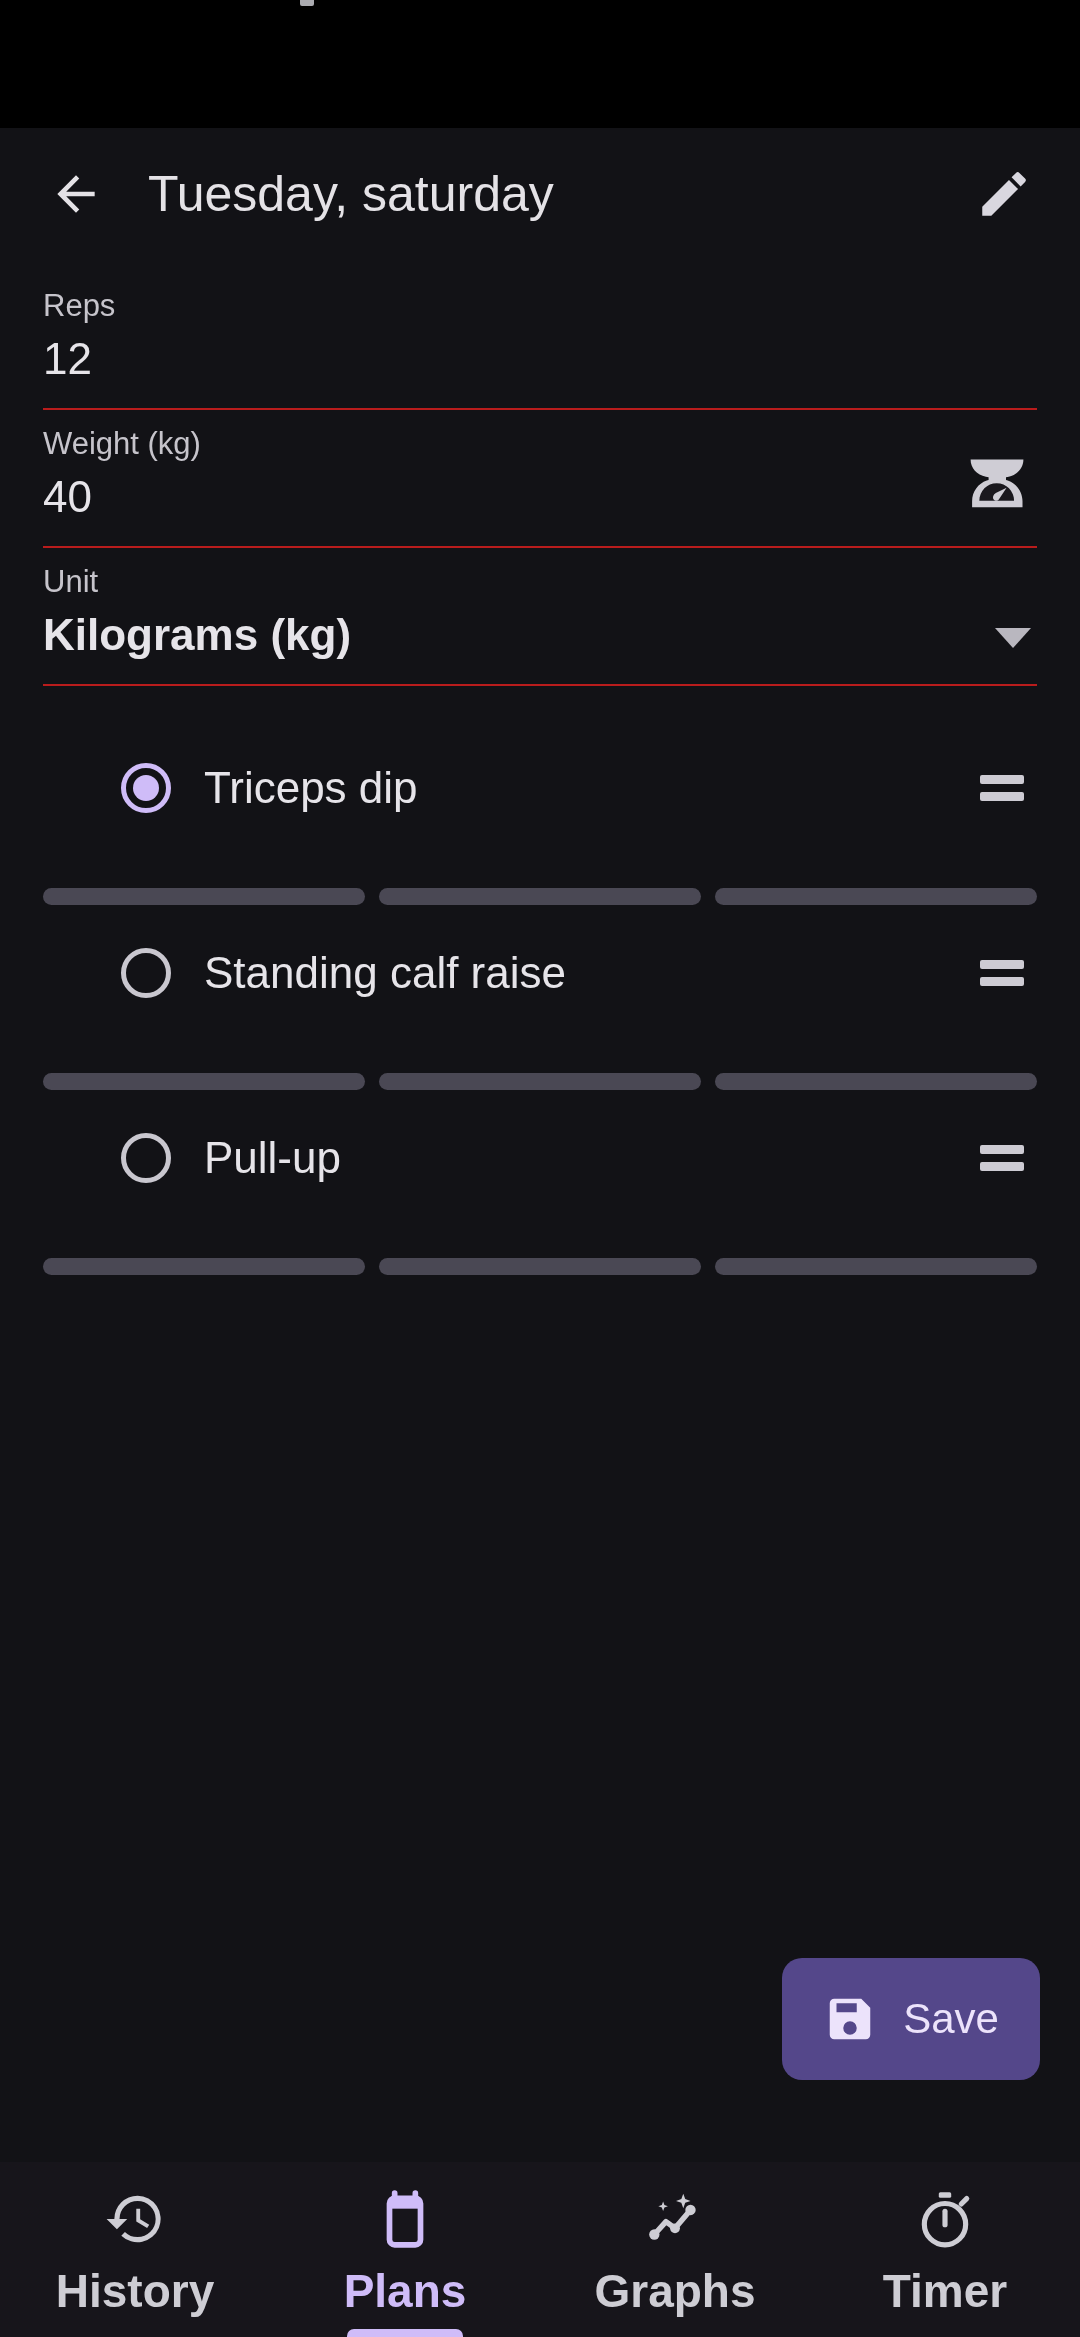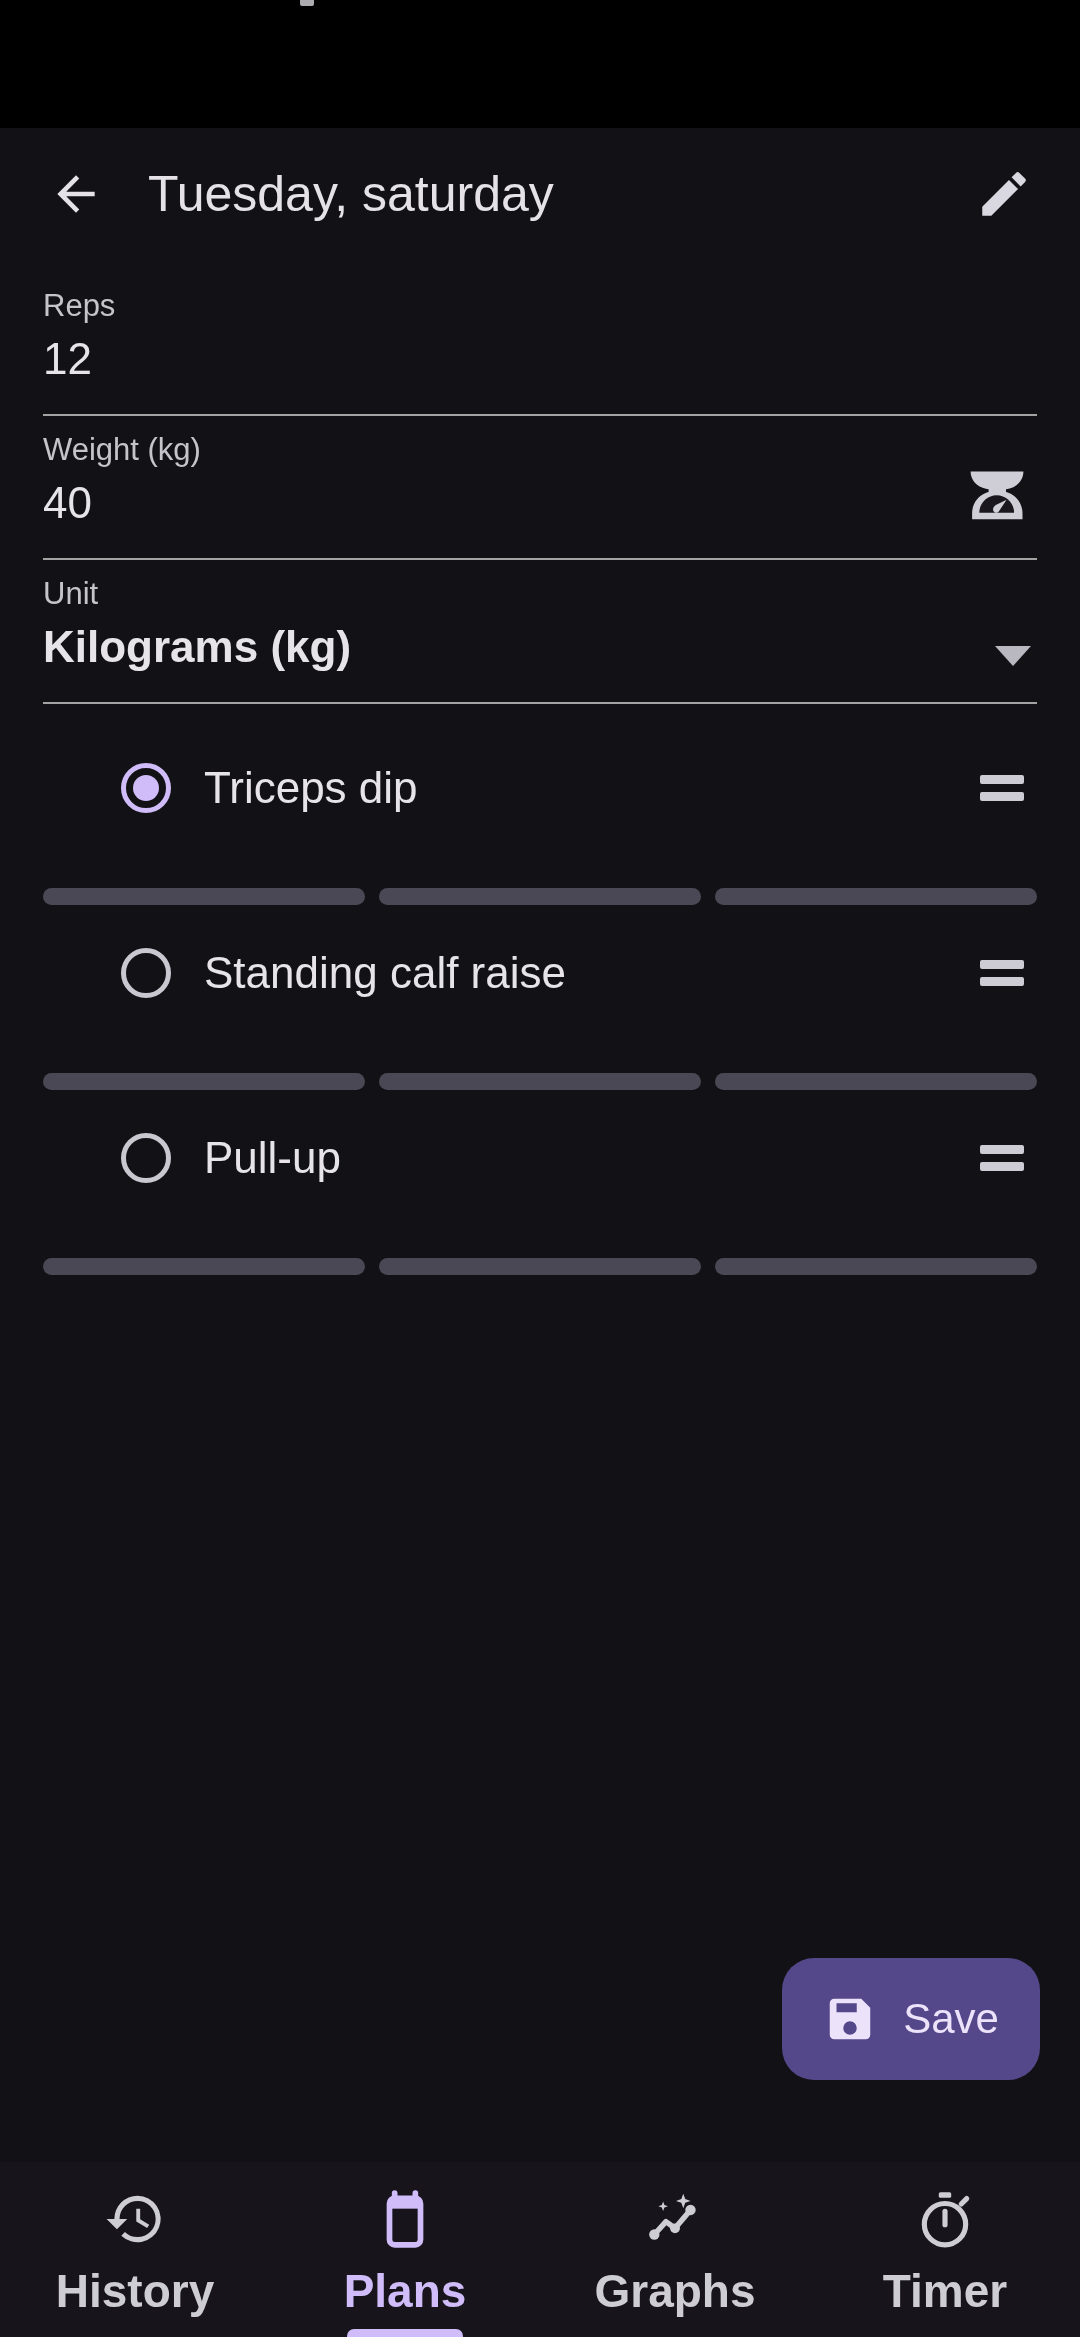--- a/index.html
+++ b/index.html
@@ -56,22 +56,22 @@
     display:flex; align-items:center; justify-content:center;
     border-radius:54px;
     cursor:pointer;
   }
 
   
   .fields { position:absolute; top:272px; left:0; width:1080px; }
   .field {
     position:relative;
     margin:0 43px;
-    border-bottom:2px solid #a3a3a3;
-    padding-bottom:10px;
+    border-bottom:2px solid #b91c1c;
+    padding-bottom:4px;
   }
   .field-label {
     font-size:31px;
     color:#c6c4cb;
     padding-top:12px;
     line-height:44px;
   }
   .field-value {
     font-size:44px;
     color:#e6e4e9;
@@ -148,21 +148,21 @@
     border-radius:9px;
     background:#4a4854;
   }
 
   
   .save-fab {
     position:absolute;
     left:782px; top:1958px;
     width:258px; height:122px;
     background:#54478a;
-    border-radius:32px;
+    border-radius:20px;
     display:flex; align-items:center; justify-content:center;
     cursor:pointer;
   }
   .save-fab .save-icon { width:54px; height:54px; flex:none; }
   .save-fab .save-label {
     font-size:42px;
     color:#ece3fb;
     margin-left:26px;
   }
 

